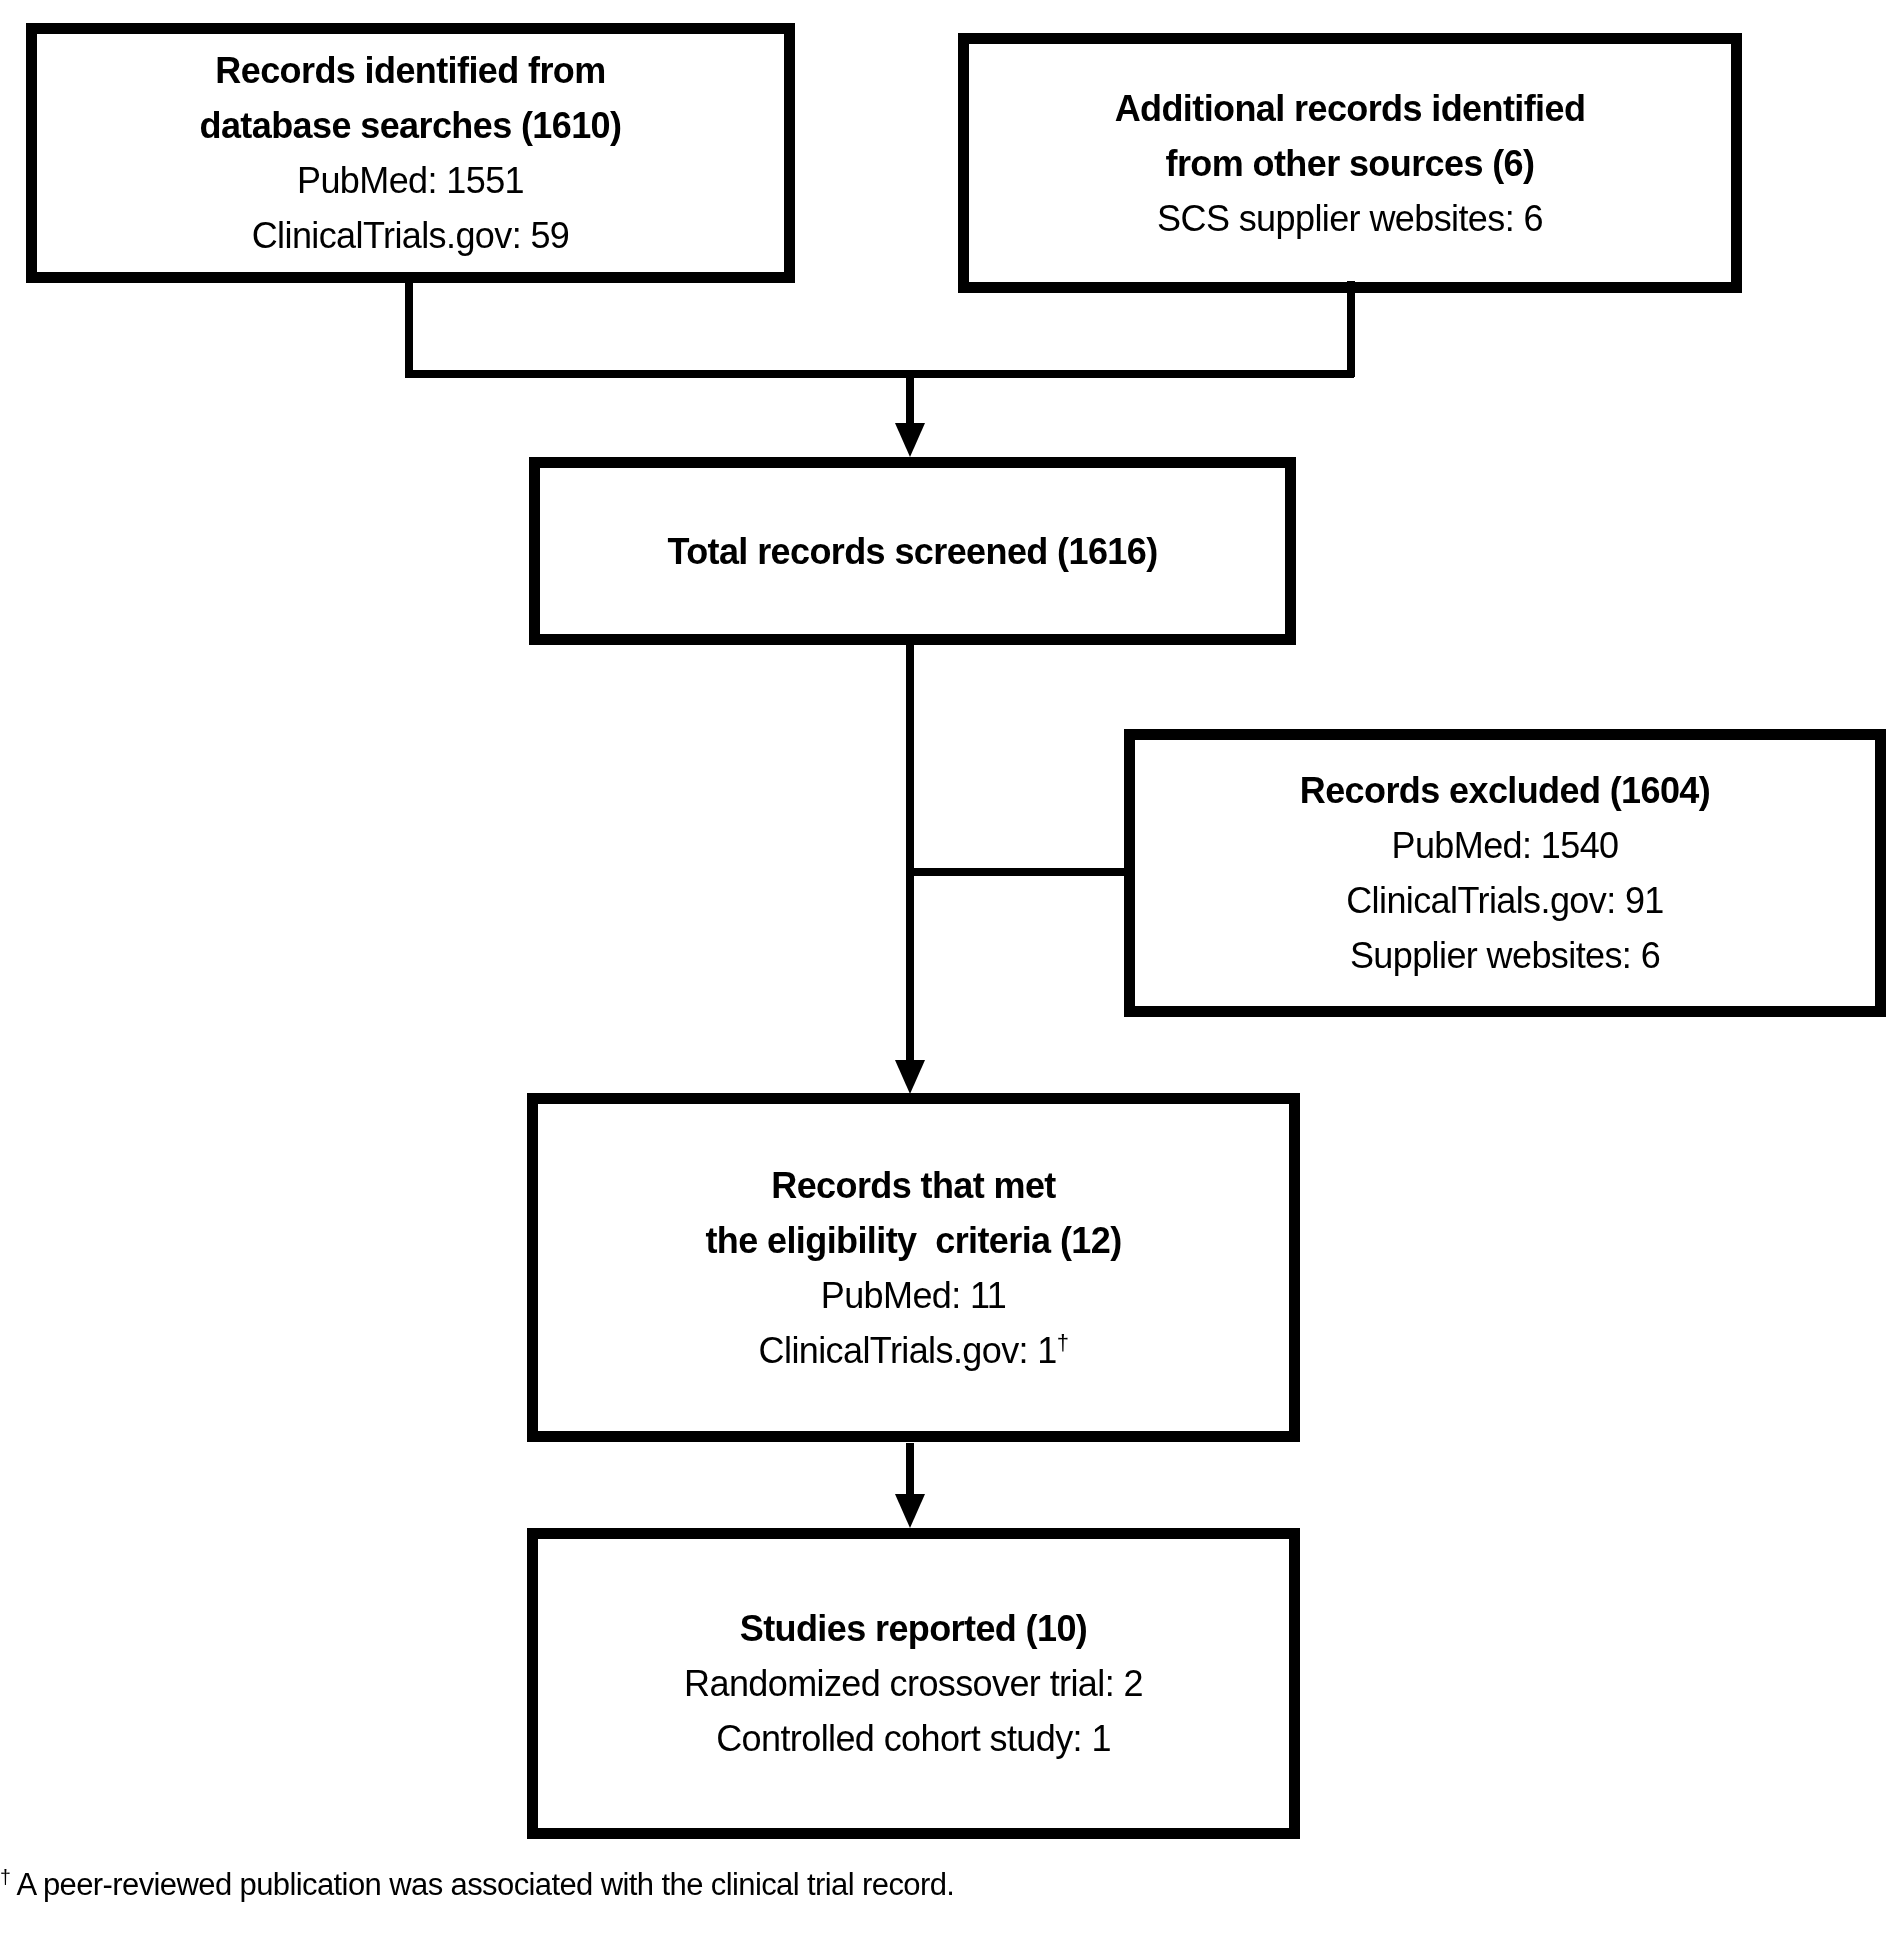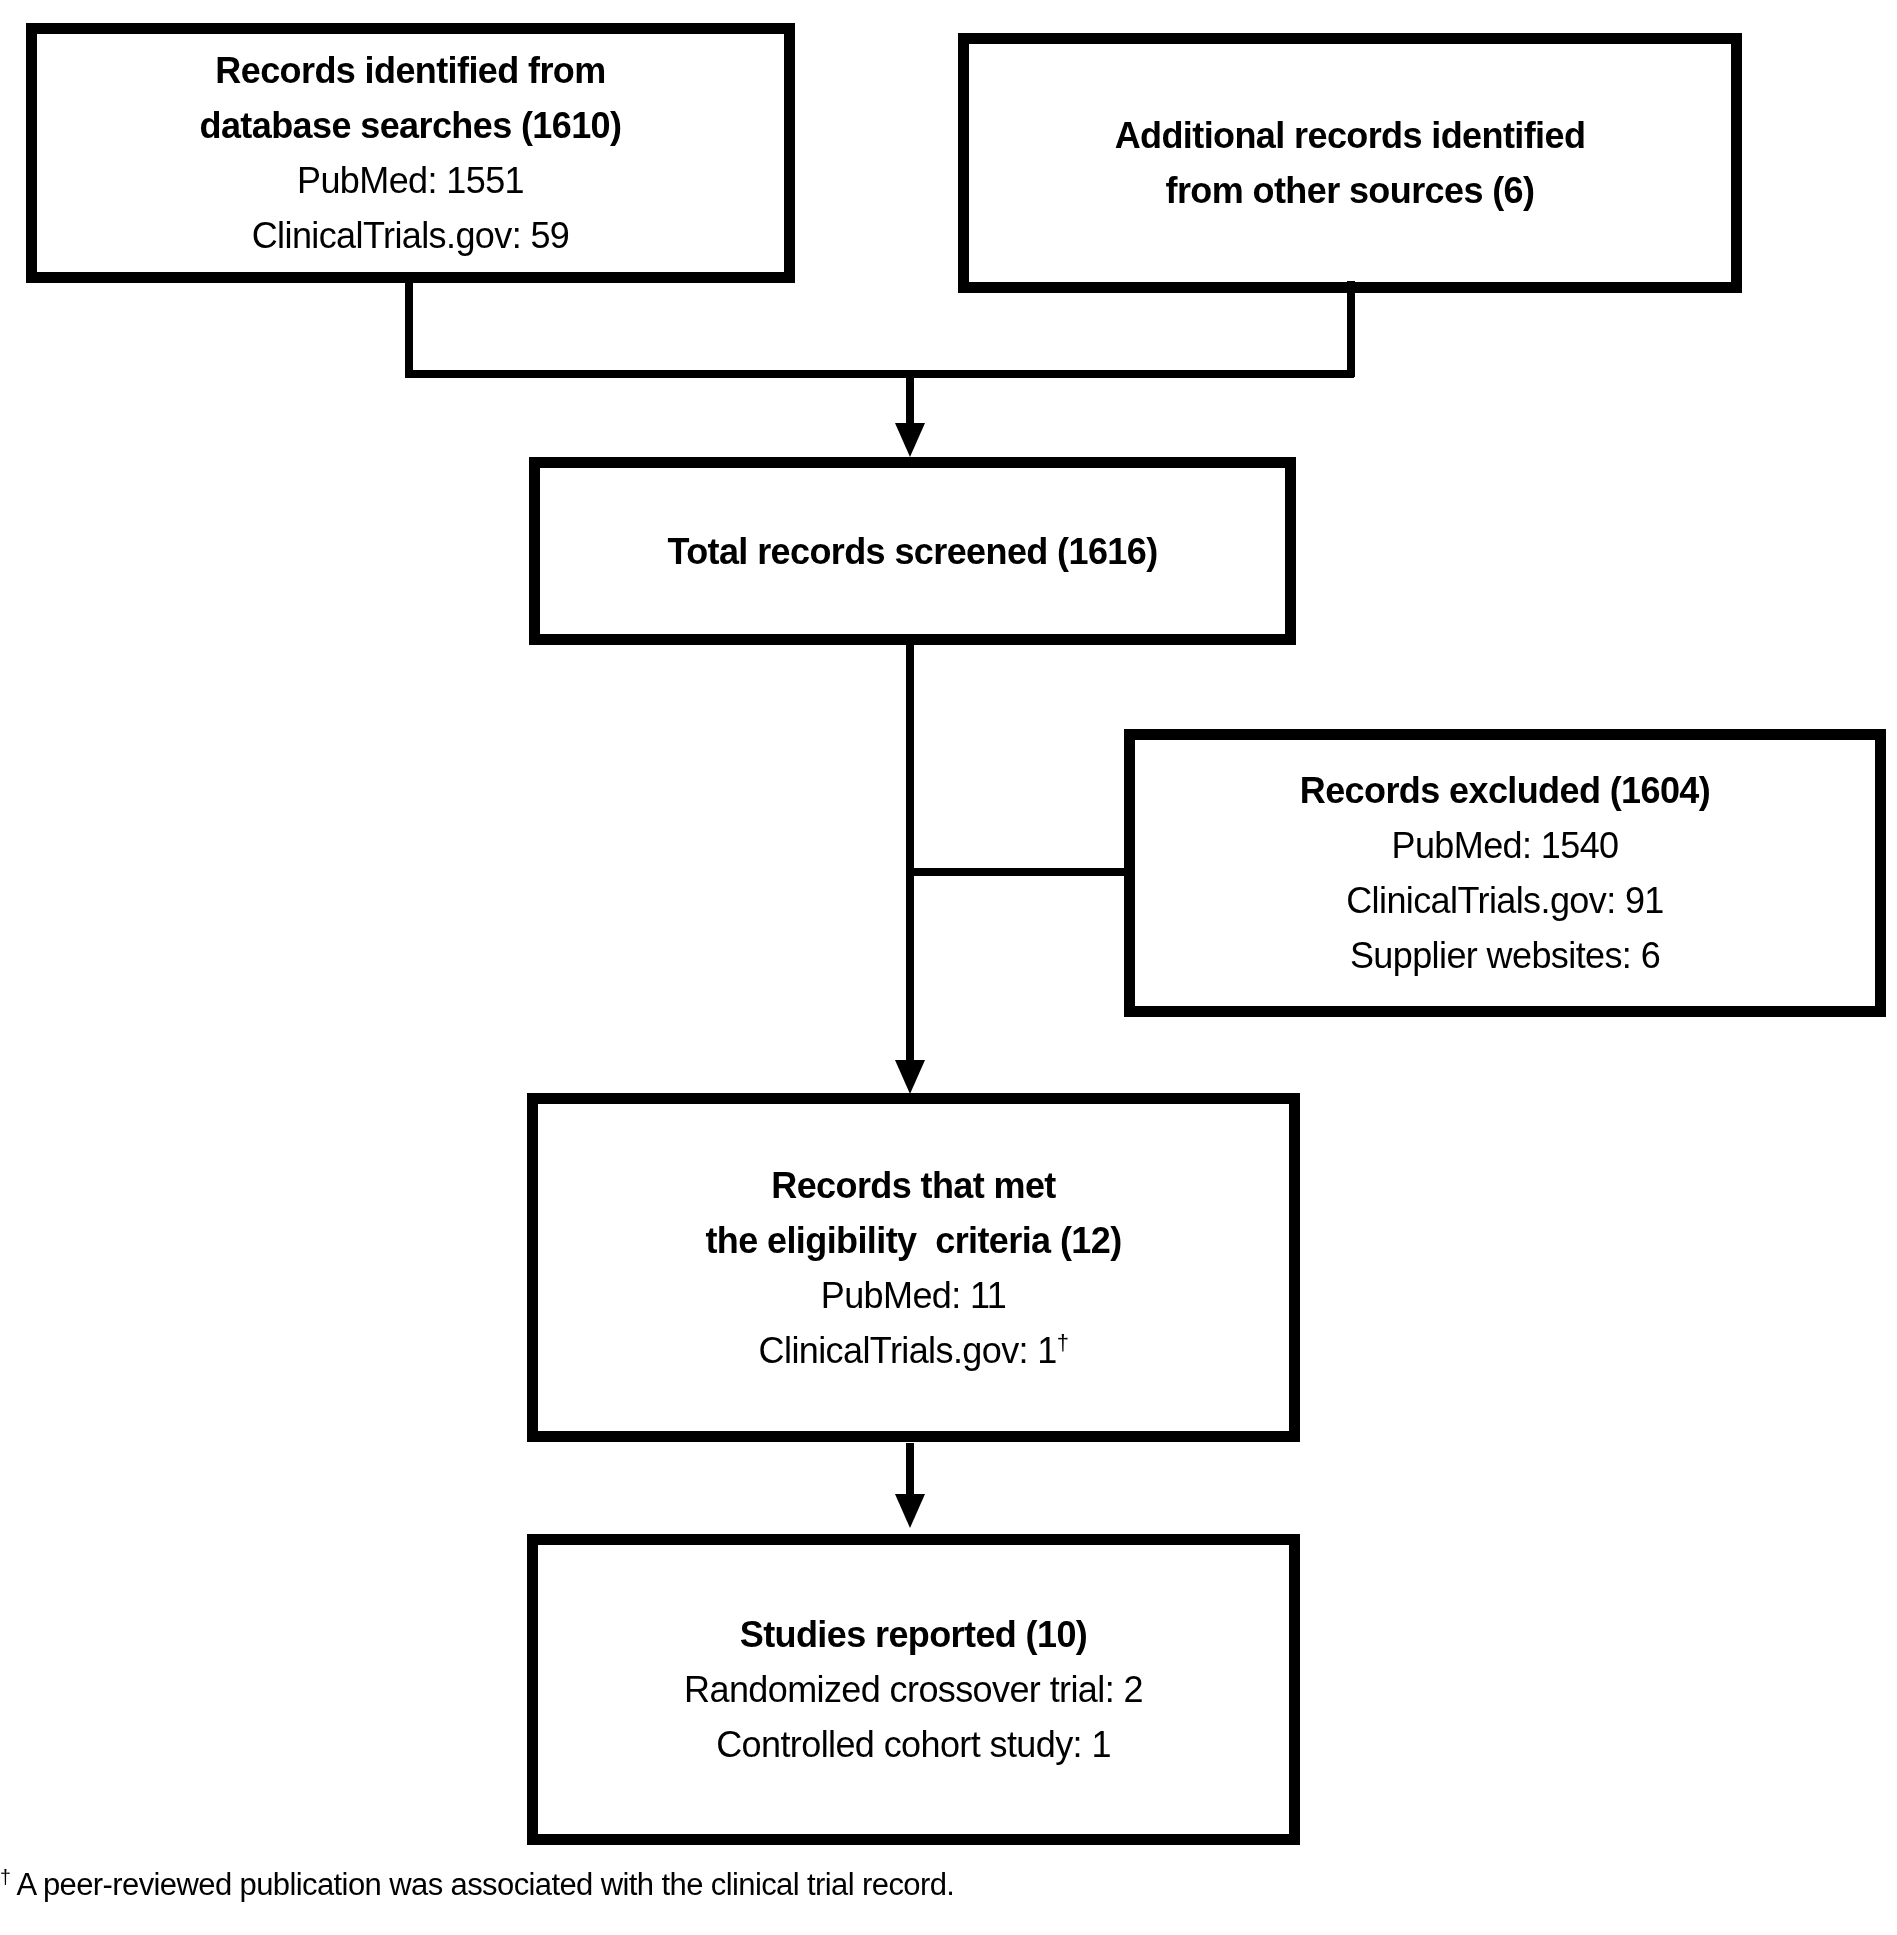--- a/index.html
+++ b/index.html
@@ -71,20 +71,21 @@
   <div class="box" style="left:26px; top:23px; width:769px; height:260px;align-items:center;">
     <div class="line bold">Records identified from</div>
     <div class="line bold">database searches (1610)</div>
     <div class="line">PubMed: 1551</div>
     <div class="line">ClinicalTrials.gov: 59</div>
   </div>
 
   <div class="box" style="left:958px; top:33px; width:784px; height:260px;">
     <div class="line bold">Additional records identified</div>
     <div class="line bold">from other sources (6)</div>
+    <div class="line">SCS supplier websites: 6</div>
   </div>
 
   <div class="connector" style="left:405px; top:281px; width:7.5px; height:96px;"></div>
   <div class="connector" style="left:1347px; top:281px; width:7.5px; height:96px;"></div>
   <div class="connector" style="left:405px; top:370px; width:949px; height:7.5px;"></div>
   <div class="connector" style="left:906px; top:370px; width:7.5px; height:57px;"></div>
   <div class="arrowhead" style="left:895px; top:423px;"></div>
 
   <div class="box" style="left:529px; top:457px; width:767px; height:188px;">
     <div class="line bold">Total records screened (1616)</div>
@@ -104,21 +105,21 @@
   <div class="box" style="left:527px; top:1093px; width:773px; height:349px;">
     <div class="line bold">Records that met</div>
     <div class="line bold">the eligibility  criteria (12)</div>
     <div class="line">PubMed: 11</div>
     <div class="line"><span>ClinicalTrials.gov: 1</span><sup>†</sup></div>
   </div>
 
   <div class="connector" style="left:906px; top:1443px; width:7.5px; height:55px;"></div>
   <div class="arrowhead" style="left:895px; top:1494px;"></div>
 
-  <div class="box" style="left:527px; top:1528px; width:773px; height:311px;margin-top:6px;">
+  <div class="box" style="left:527px; top:1528px; width:773px; height:311px;">
     <div class="line bold">Studies reported (10)</div>
     <div class="line">Randomized crossover trial: 2</div>
     <div class="line">Controlled cohort study: 1</div>
   </div>
 
   <div class="footnote"><sup>†</sup><span> A peer-reviewed publication was associated with the clinical trial record.</span></div>
 
 </div>
 
 

